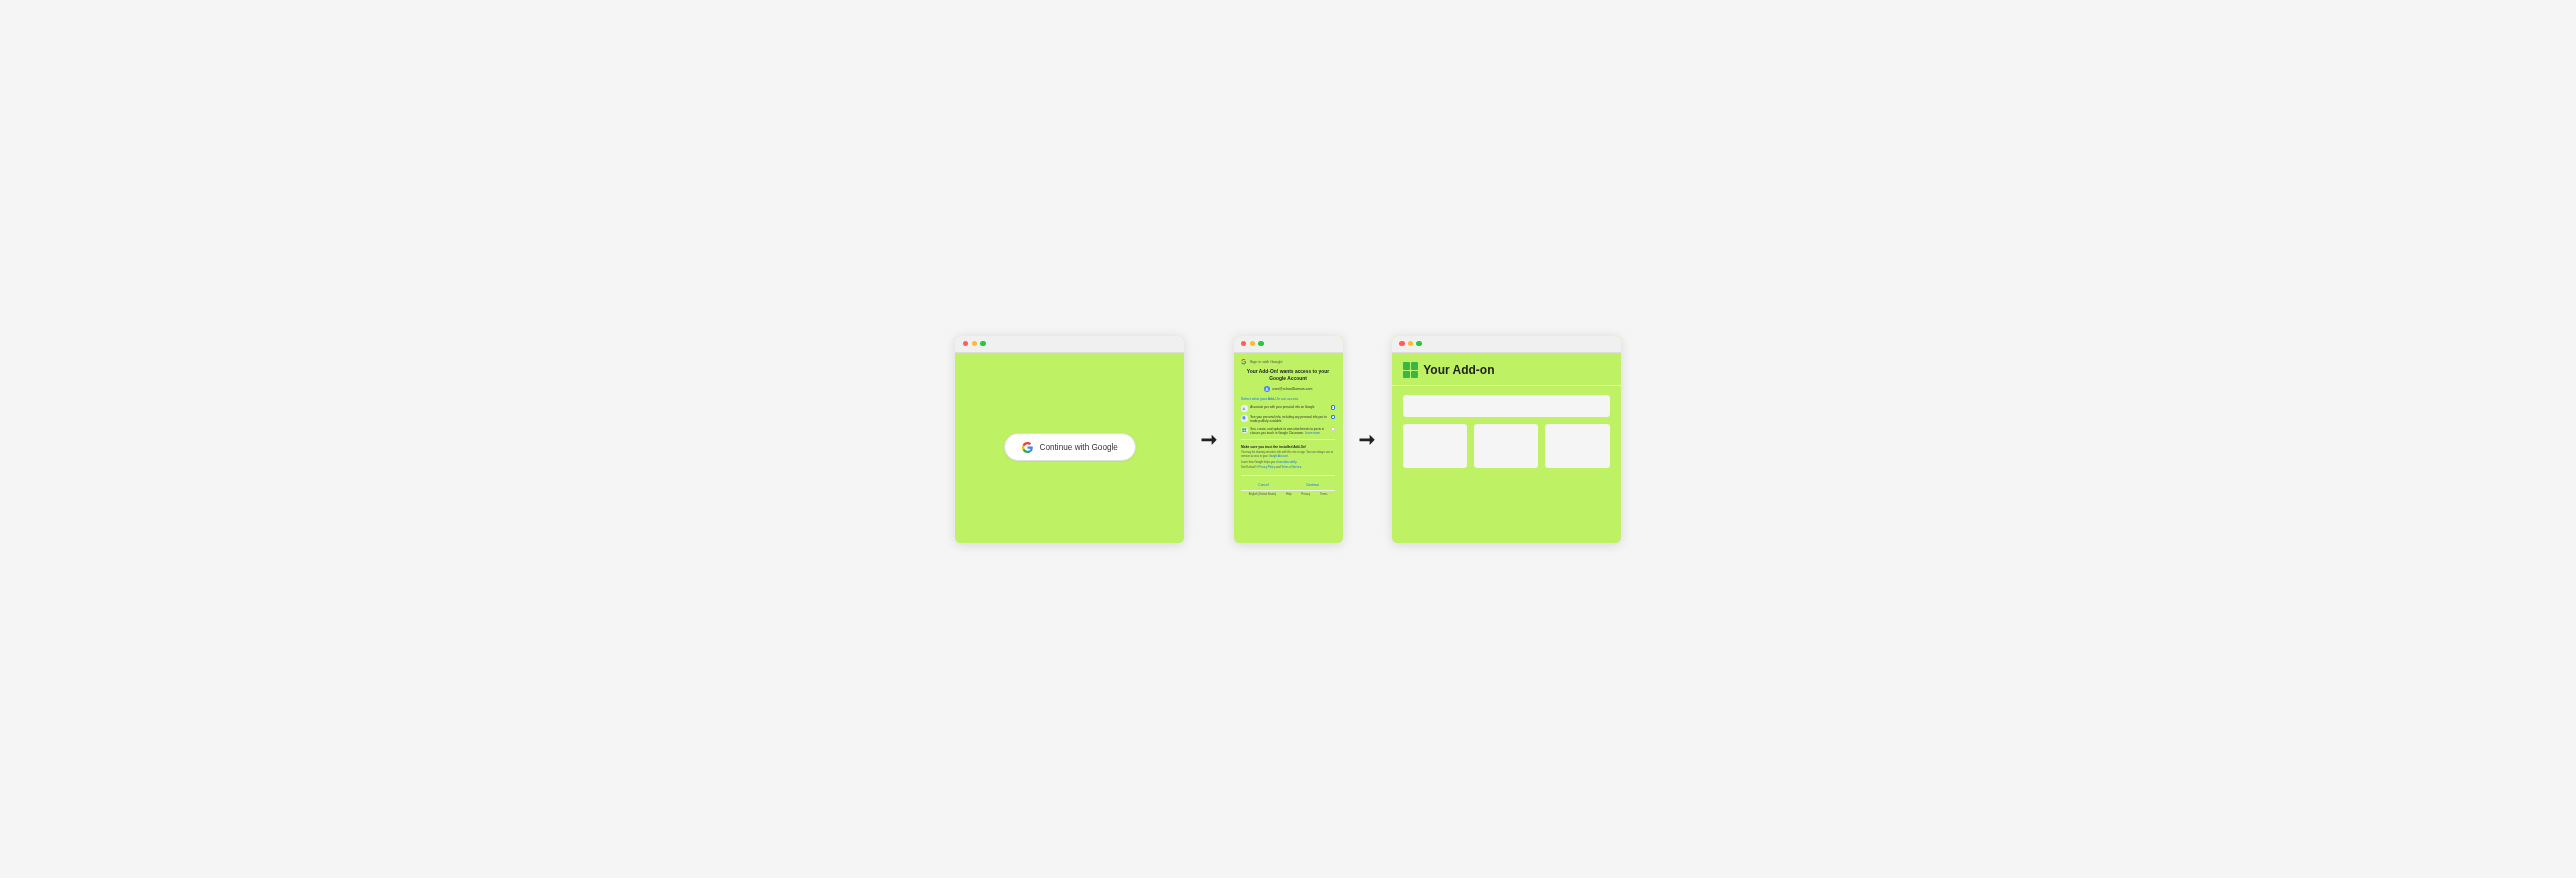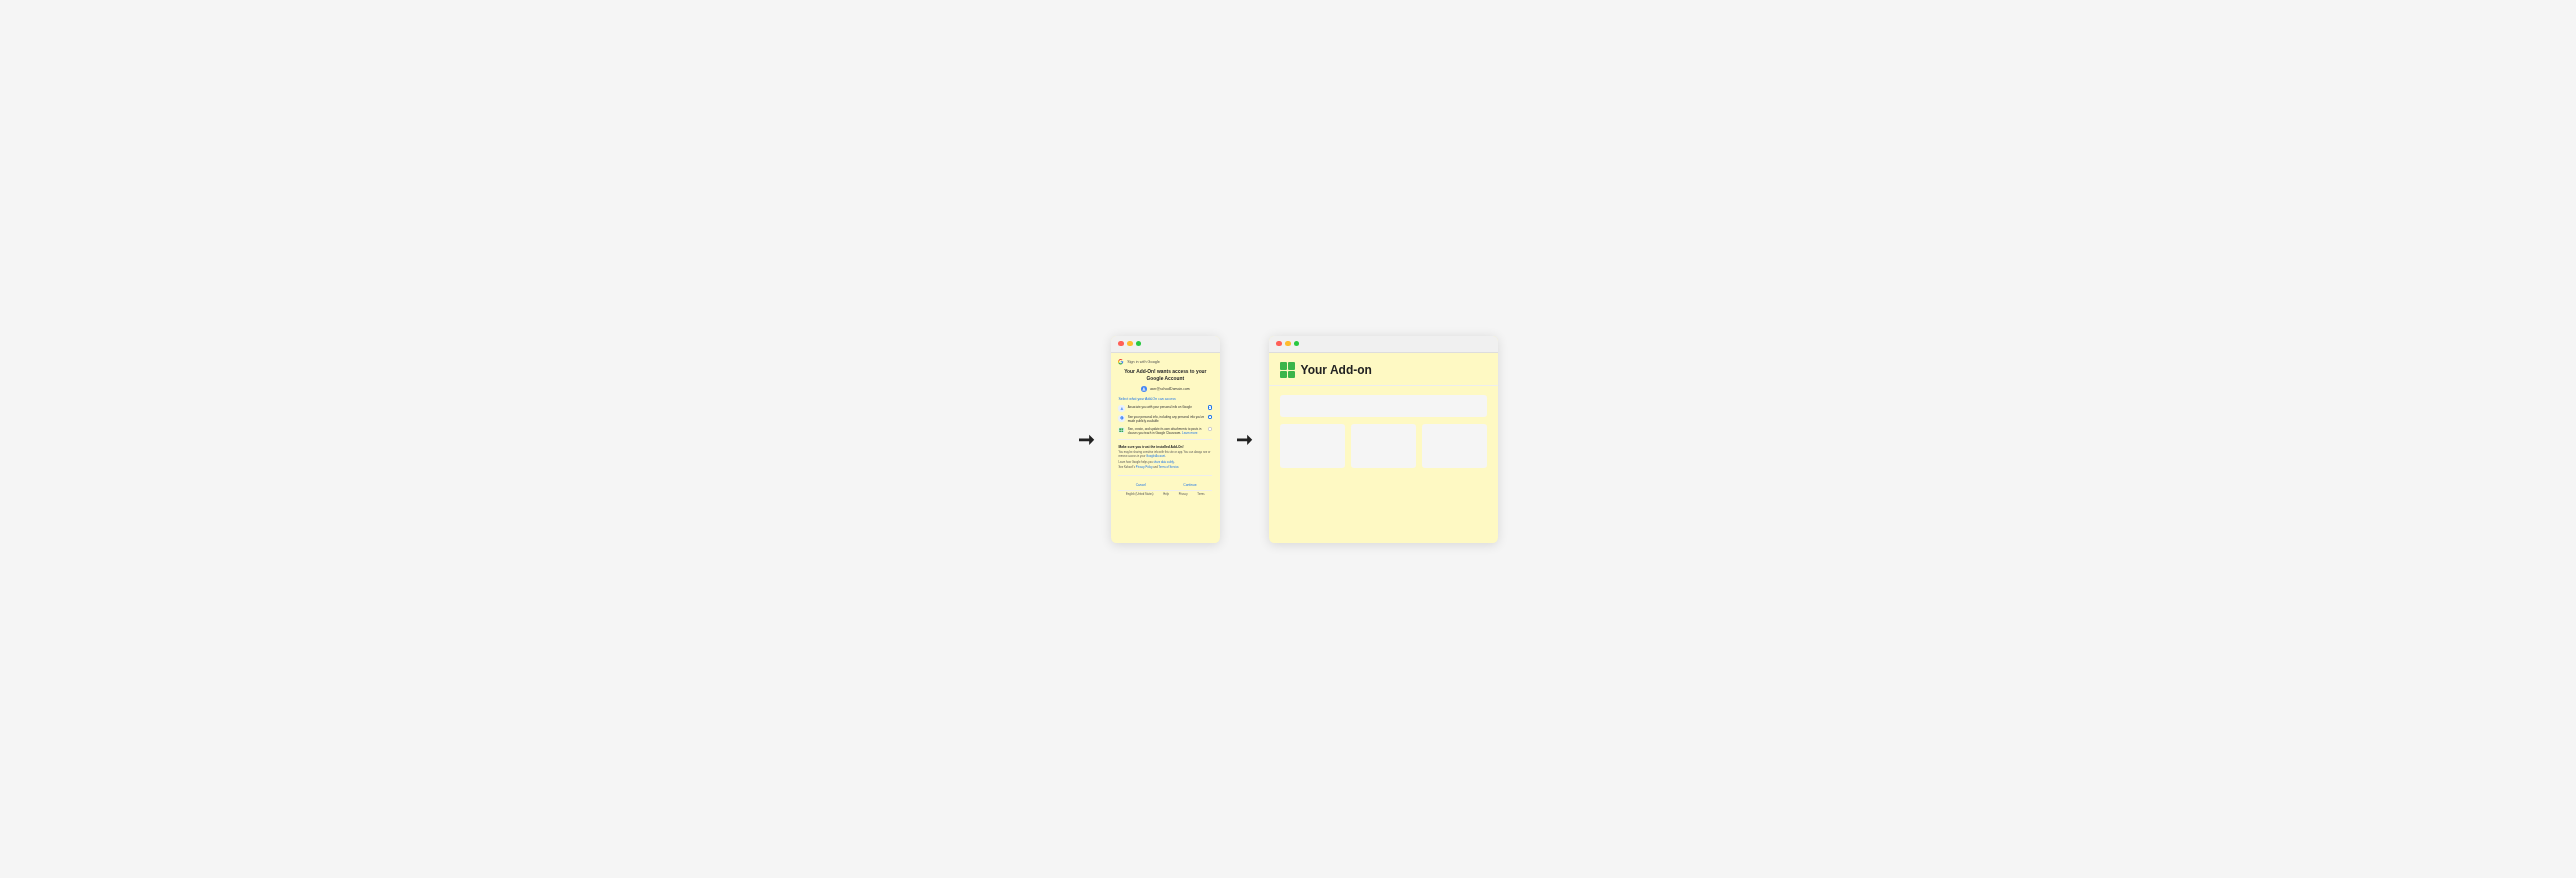--- a/index.html
+++ b/index.html
@@ -18,21 +18,21 @@
       display: flex;
       align-items: center;
       justify-content: center;
       gap: 16.3px;
       width: 100%;
       max-width: 763px;
     }
 
     
     .browser-window {
-      background: #fef9c3;
+      background: #bef264;
       border-radius: 5.4px;
       box-shadow: 0 1.1px 11px rgba(0,0,0,0.12);
       overflow: hidden;
     }
 
     .browser-titlebar {
       background: #f0f0f0;
       padding: 5.4px 7.6px;
       display: flex;
       align-items: center;
@@ -344,20 +344,40 @@
     .addon-placeholder-wide {
       grid-column: span 3;
       height: 22px;
     }
   </style>
 </head>
 <body>
 
 <div class="flow-container">
 
+  <div class="browser-window window-1">
+    <div class="browser-titlebar">
+      <div class="browser-dot" style="background:#ff5f57;"></div>
+      <div class="browser-dot" style="background:#febc2e;"></div>
+      <div class="browser-dot" style="background:#28c840;"></div>
+    </div>
+    <div class="browser-content">
+      <button class="google-signin-btn">
+
+        <svg class="google-g" viewBox="0 0 48 48">
+          <path fill="#EA4335" d="M24 9.5c3.54 0 6.71 1.22 9.21 3.6l6.85-6.85C35.9 2.38 30.47 0 24 0 14.62 0 6.51 5.38 2.56 13.22l7.98 6.19C12.43 13.72 17.74 9.5 24 9.5z"></path>
+          <path fill="#4285F4" d="M46.98 24.55c0-1.57-.15-3.09-.38-4.55H24v9.02h12.94c-.58 2.96-2.26 5.48-4.78 7.18l7.73 6c4.51-4.18 7.09-10.36 7.09-17.65z"></path>
+          <path fill="#FBBC05" d="M10.53 28.59c-.48-1.45-.76-2.99-.76-4.59s.27-3.14.76-4.59l-7.98-6.19C.92 16.46 0 20.12 0 24c0 3.88.92 7.54 2.56 10.78l7.97-6.19z"></path>
+          <path fill="#34A853" d="M24 48c6.48 0 11.93-2.13 15.89-5.81l-7.73-6c-2.18 1.48-4.97 2.31-8.16 2.31-6.26 0-11.57-4.22-13.47-9.91l-7.98 6.19C6.51 42.62 14.62 48 24 48z"></path>
+          <path fill="none" d="M0 0h48v48H0z"></path>
+        </svg>
+        <span>Continue with Google</span>
+      </button>
+    </div>
+  </div>
 
   <div class="arrow">➞</div>
 
   <div class="browser-window window-2">
     <div class="browser-titlebar">
       <div class="browser-dot" style="background:#ff5f57;"></div>
       <div class="browser-dot" style="background:#febc2e;"></div>
       <div class="browser-dot" style="background:#28c840;"></div>
     </div>
     <div class="browser-content">

